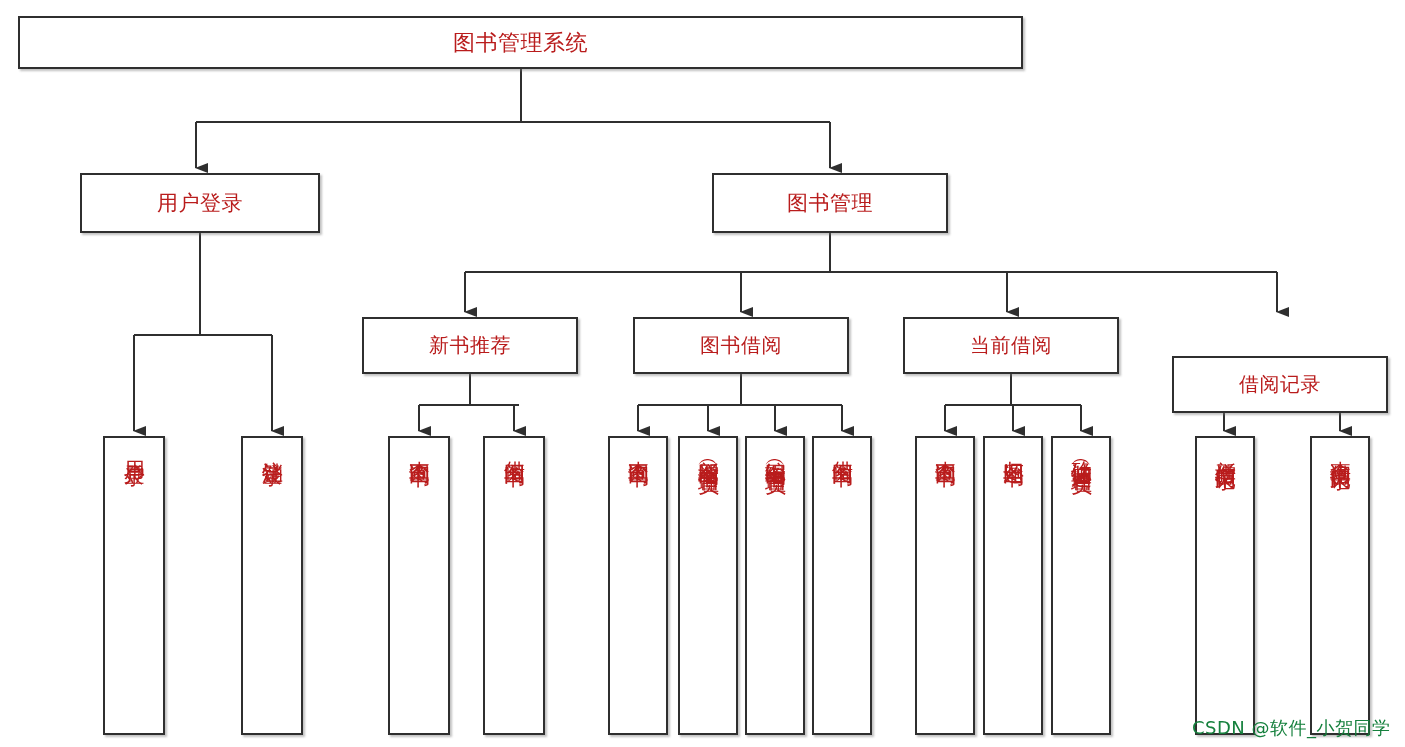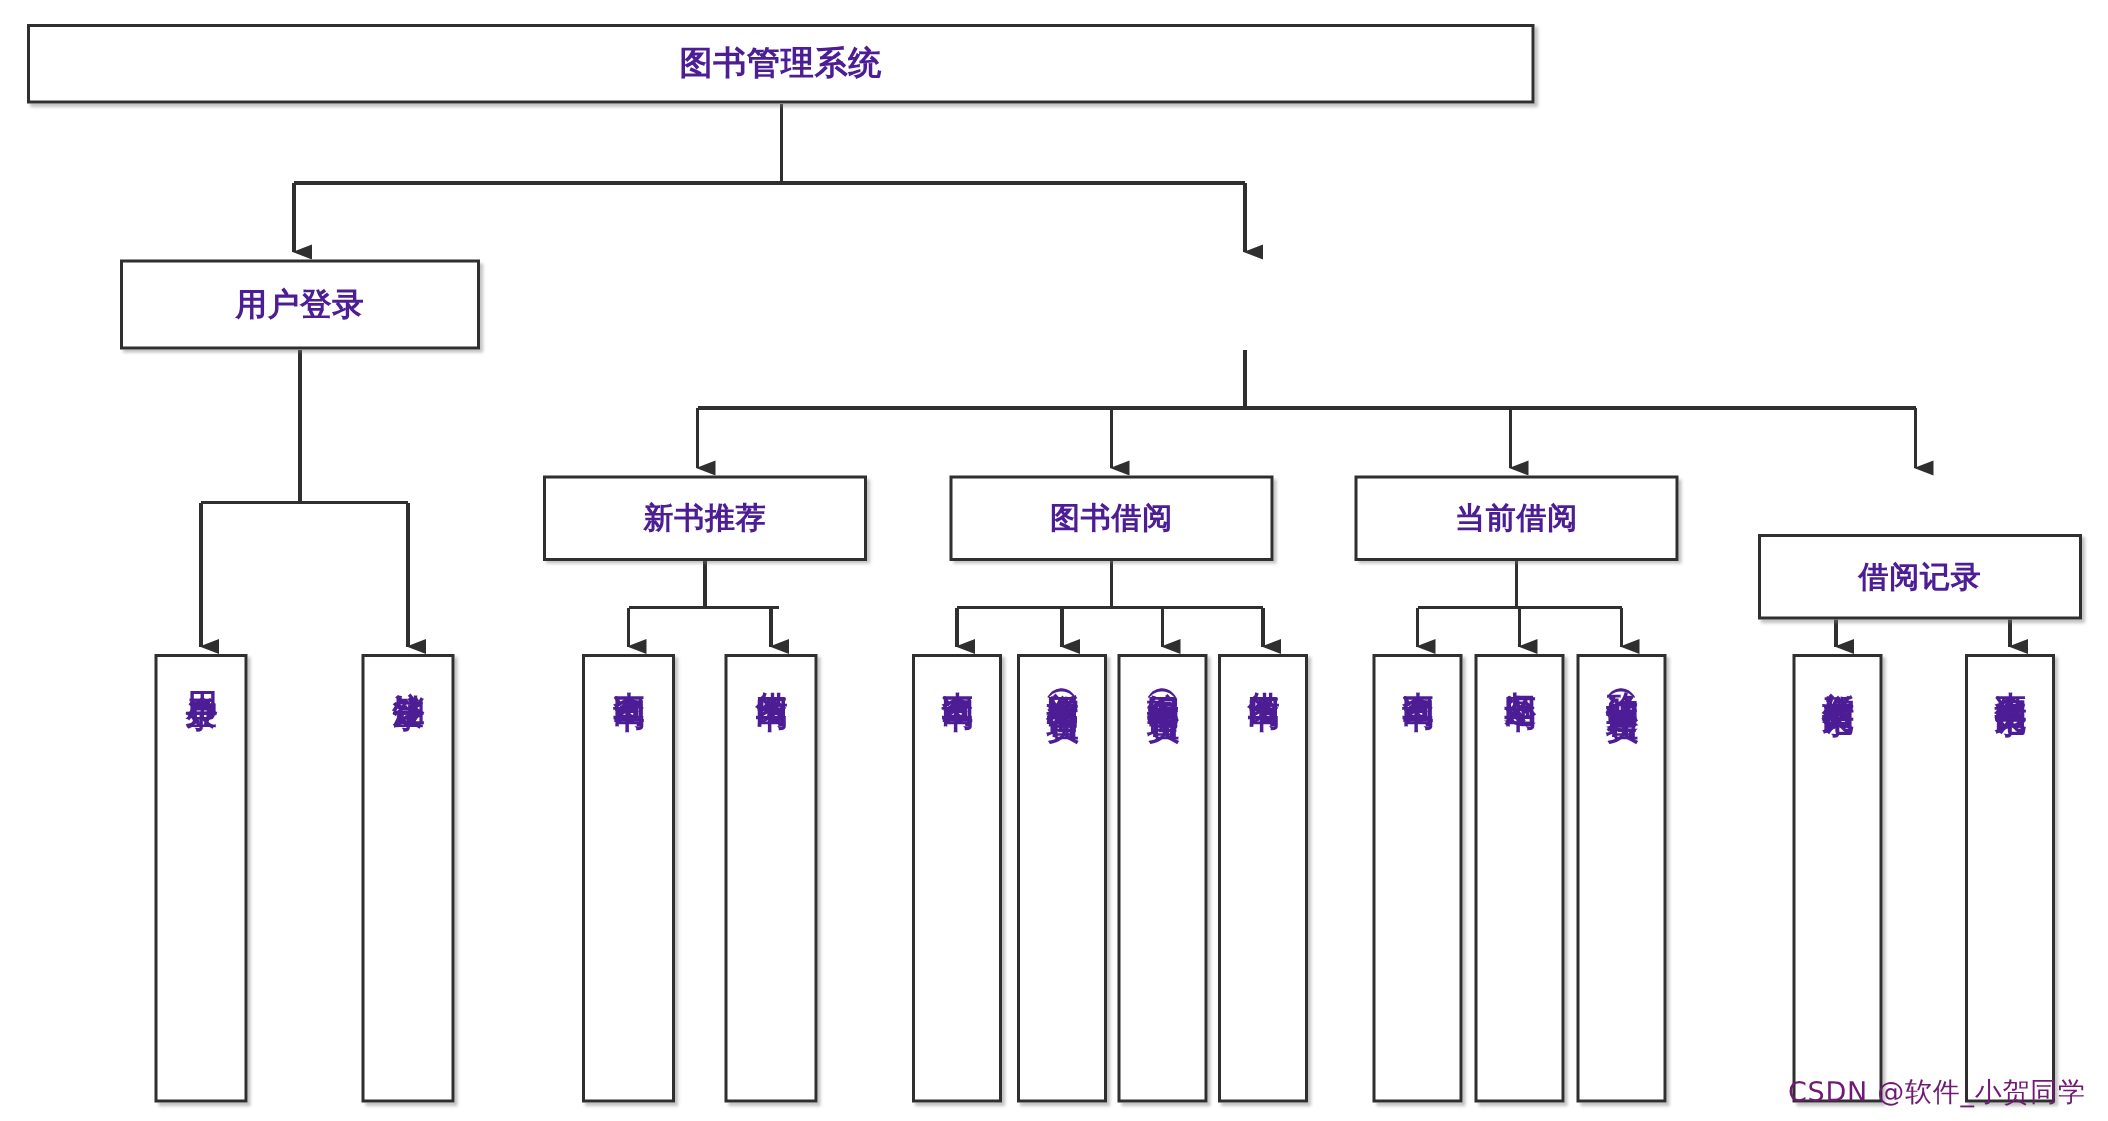--- a/index.html
+++ b/index.html
@@ -31,48 +31,47 @@
     box-sizing: border-box;
     background: #ffffff;
     border: 2px solid #2f2f2f;
     box-shadow: 2px 2px 2px rgba(120,120,120,0.45);
     display: flex;
     align-items: center;
     justify-content: center;
     overflow: hidden;
   }
   .node-label {
-    color: #4c1d95;
+    color: #b91c1c;
     font-size: 21px;
     line-height: 1.05;
     letter-spacing: 0.5px;
     white-space: nowrap;
     text-align: center;
-    font-weight: bold;
   }
   .node-box.vertical {
     align-items: flex-start;
     justify-content: center;
     padding-top: 6px;
   }
   .node-box.vertical .node-label {
     writing-mode: vertical-rl;
     text-orientation: upright;
     white-space: normal;
     line-height: 1.0;
     letter-spacing: 2px;
     font-size: 21px;
     max-height: 100%;
   }
   .node-box.level0 .node-label { font-size: 22px; }
   .node-box.level1 .node-label { font-size: 21px; }
   .node-box.level2 .node-label { font-size: 20px; }
   .watermark {
     position: absolute;
-    color: #701a75;
+    color: #15803d;
     font-size: 18px;
     letter-spacing: 0.5px;
     white-space: nowrap;
     pointer-events: none;
   }
 </style>
 </head>
 <body>
 
 <div id="diagram-root">
@@ -128,20 +127,23 @@
     </g>
   </svg>
 
   <div class="node-box level0" style="left: 18px; top: 16px; width: 1005px; height: 53px;">
     <span class="node-label">图书管理系统</span>
   </div>
 
   <div class="node-box level1" style="left: 80px; top: 173px; width: 240px; height: 60px;">
     <span class="node-label">用户登录</span>
   </div>
+  <div class="node-box level1" style="left: 712px; top: 173px; width: 236px; height: 60px;">
+    <span class="node-label">图书管理</span>
+  </div>
 
   <div class="node-box level2" style="left: 362px; top: 317px; width: 216px; height: 57px;">
     <span class="node-label">新书推荐</span>
   </div>
   <div class="node-box level2" style="left: 633px; top: 317px; width: 216px; height: 57px;">
     <span class="node-label">图书借阅</span>
   </div>
   <div class="node-box level2" style="left: 903px; top: 317px; width: 216px; height: 57px;">
     <span class="node-label">当前借阅</span>
   </div>

